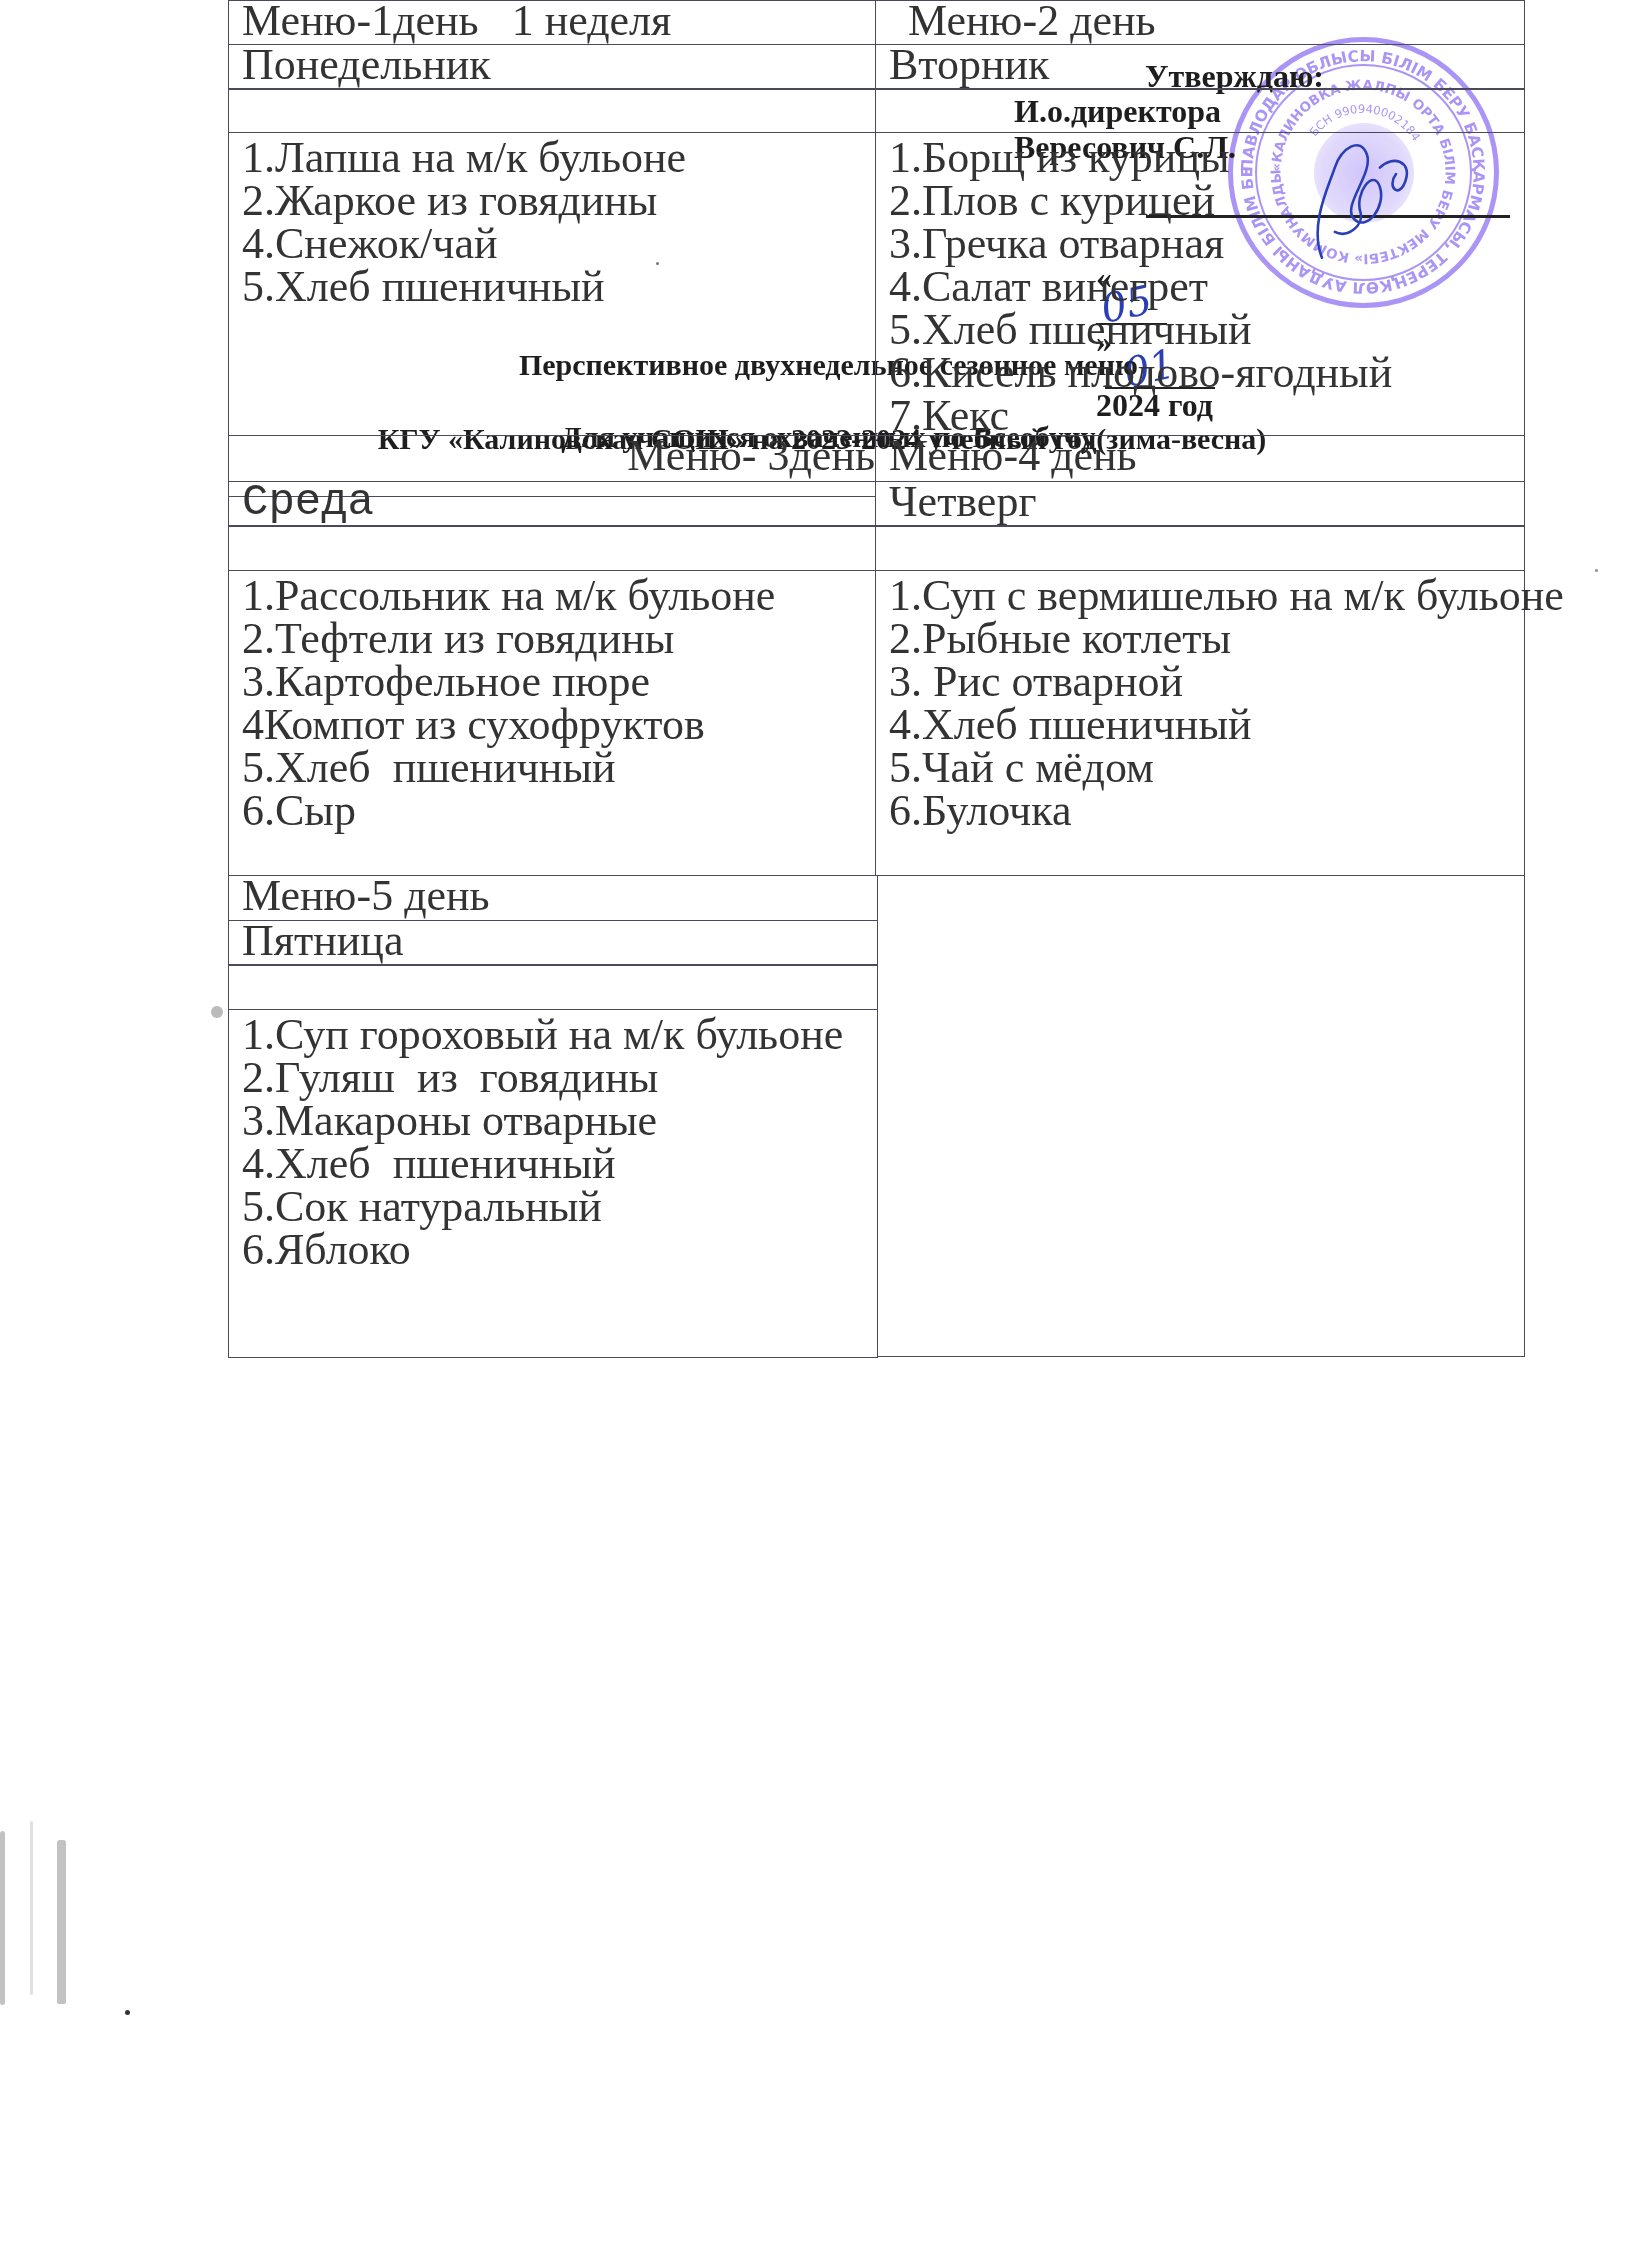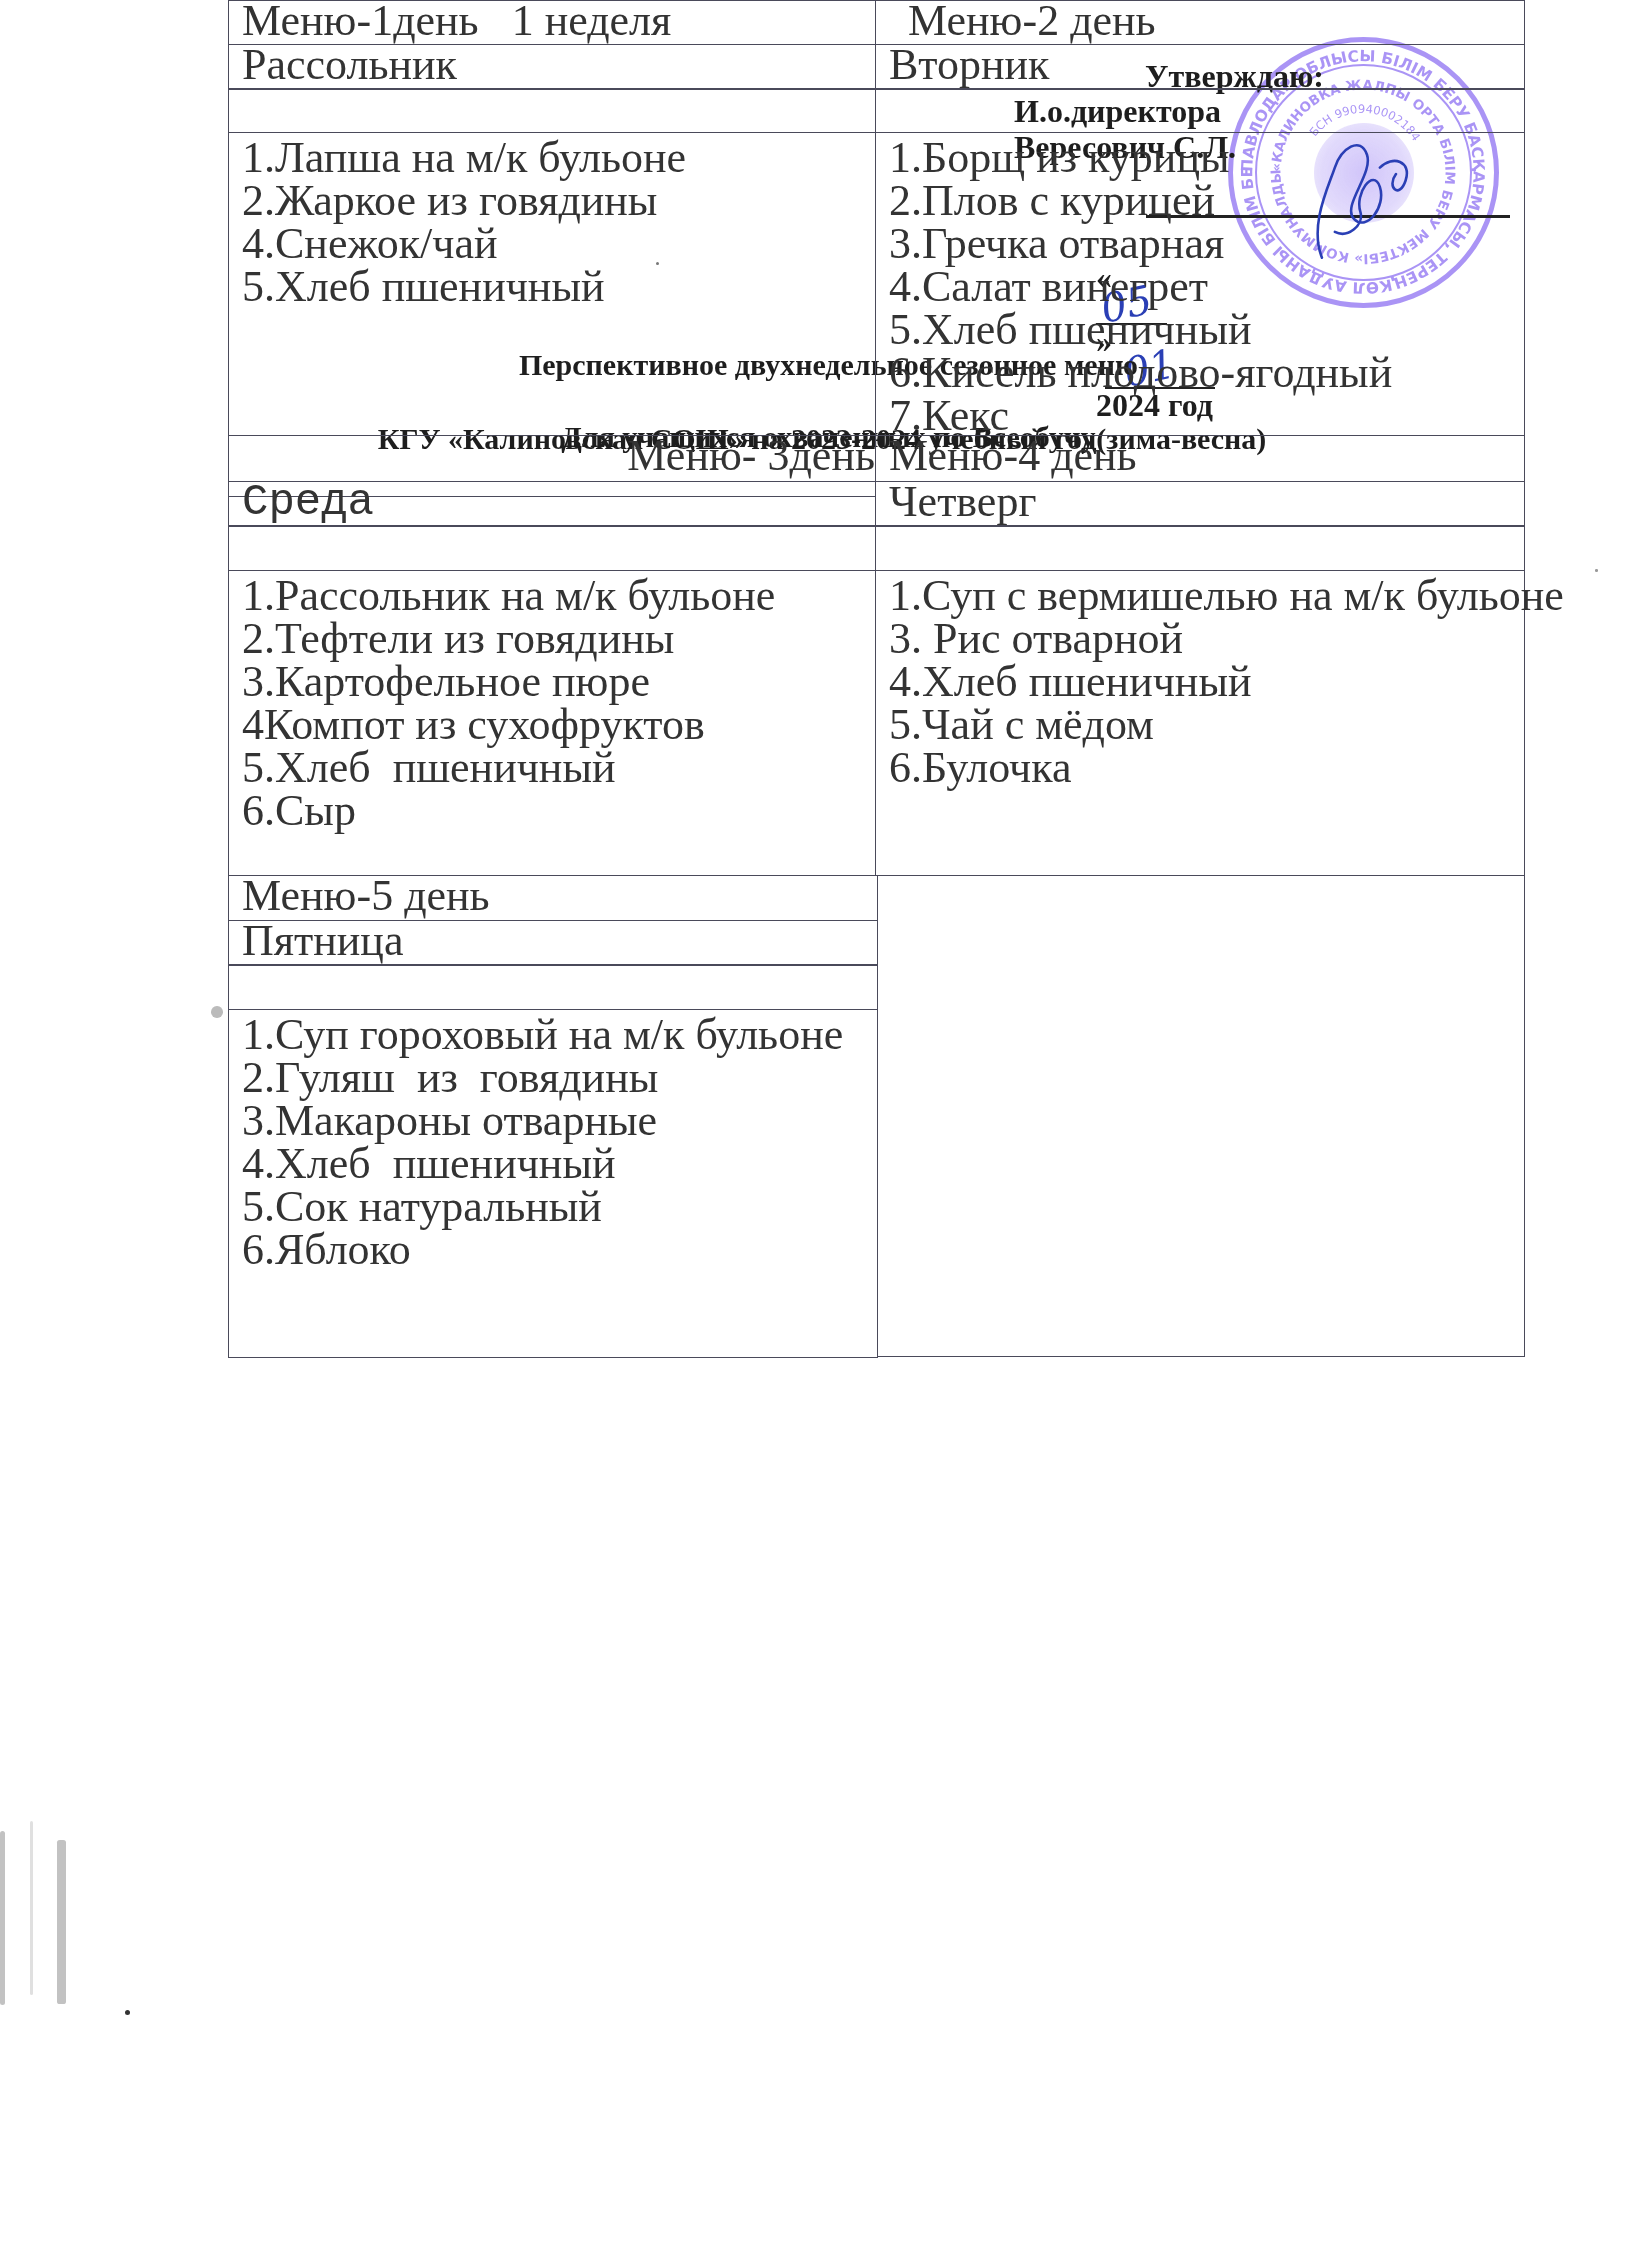--- a/index.html
+++ b/index.html
@@ -114,21 +114,21 @@
 
 <div class="tbl">
 
   <div class="cell head" style="left:0; top:0; width:648px; height:45px;">
     <span style="white-space:pre">Меню-1день   1 неделя</span>
   </div>
   <div class="cell head" style="left:647px; top:0; width:650px; height:45px;padding-left:32px;">
     <span>Меню-2 день</span>
   </div>
   <div class="cell head" style="left:0; top:44px; width:648px; height:46px;">
-    <span>Рассольник</span>
+    <span>Понедельник</span>
   </div>
   <div class="cell head" style="left:647px; top:44px; width:650px; height:46px;">
     <span>Вторник</span>
   </div>
   <div class="cell" style="left:0; top:88px; width:648px; height:45px;"></div>
   <div class="cell" style="left:647px; top:88px; width:650px; height:45px;"></div>
   <div class="cell" style="left:0; top:132px; width:648px; height:304px;">
     <ul class="list">
       <li>1.Лапша на м/к бульоне</li>
       <li>2.Жаркое из говядины</li>
@@ -168,20 +168,21 @@
       <li>2.Тефтели из говядины</li>
       <li>3.Картофельное пюре</li>
       <li>4Компот из сухофруктов</li>
       <li>5.Хлеб  пшеничный</li>
       <li>6.Сыр</li>
     </ul>
   </div>
   <div class="cell" style="left:647px; top:570px; width:650px; height:306px;">
     <ul class="list">
       <li>1.Суп с вермишелью на м/к бульоне</li>
+      <li>2.Рыбные котлеты</li>
       <li>3. Рис отварной</li>
       <li>4.Хлеб пшеничный</li>
       <li>5.Чай с мёдом</li>
       <li>6.Булочка</li>
     </ul>
   </div>
 
   <div class="cell head" style="left:0; top:875px; width:650px; height:46px;">
     <span>Меню-5 день</span>
   </div>

